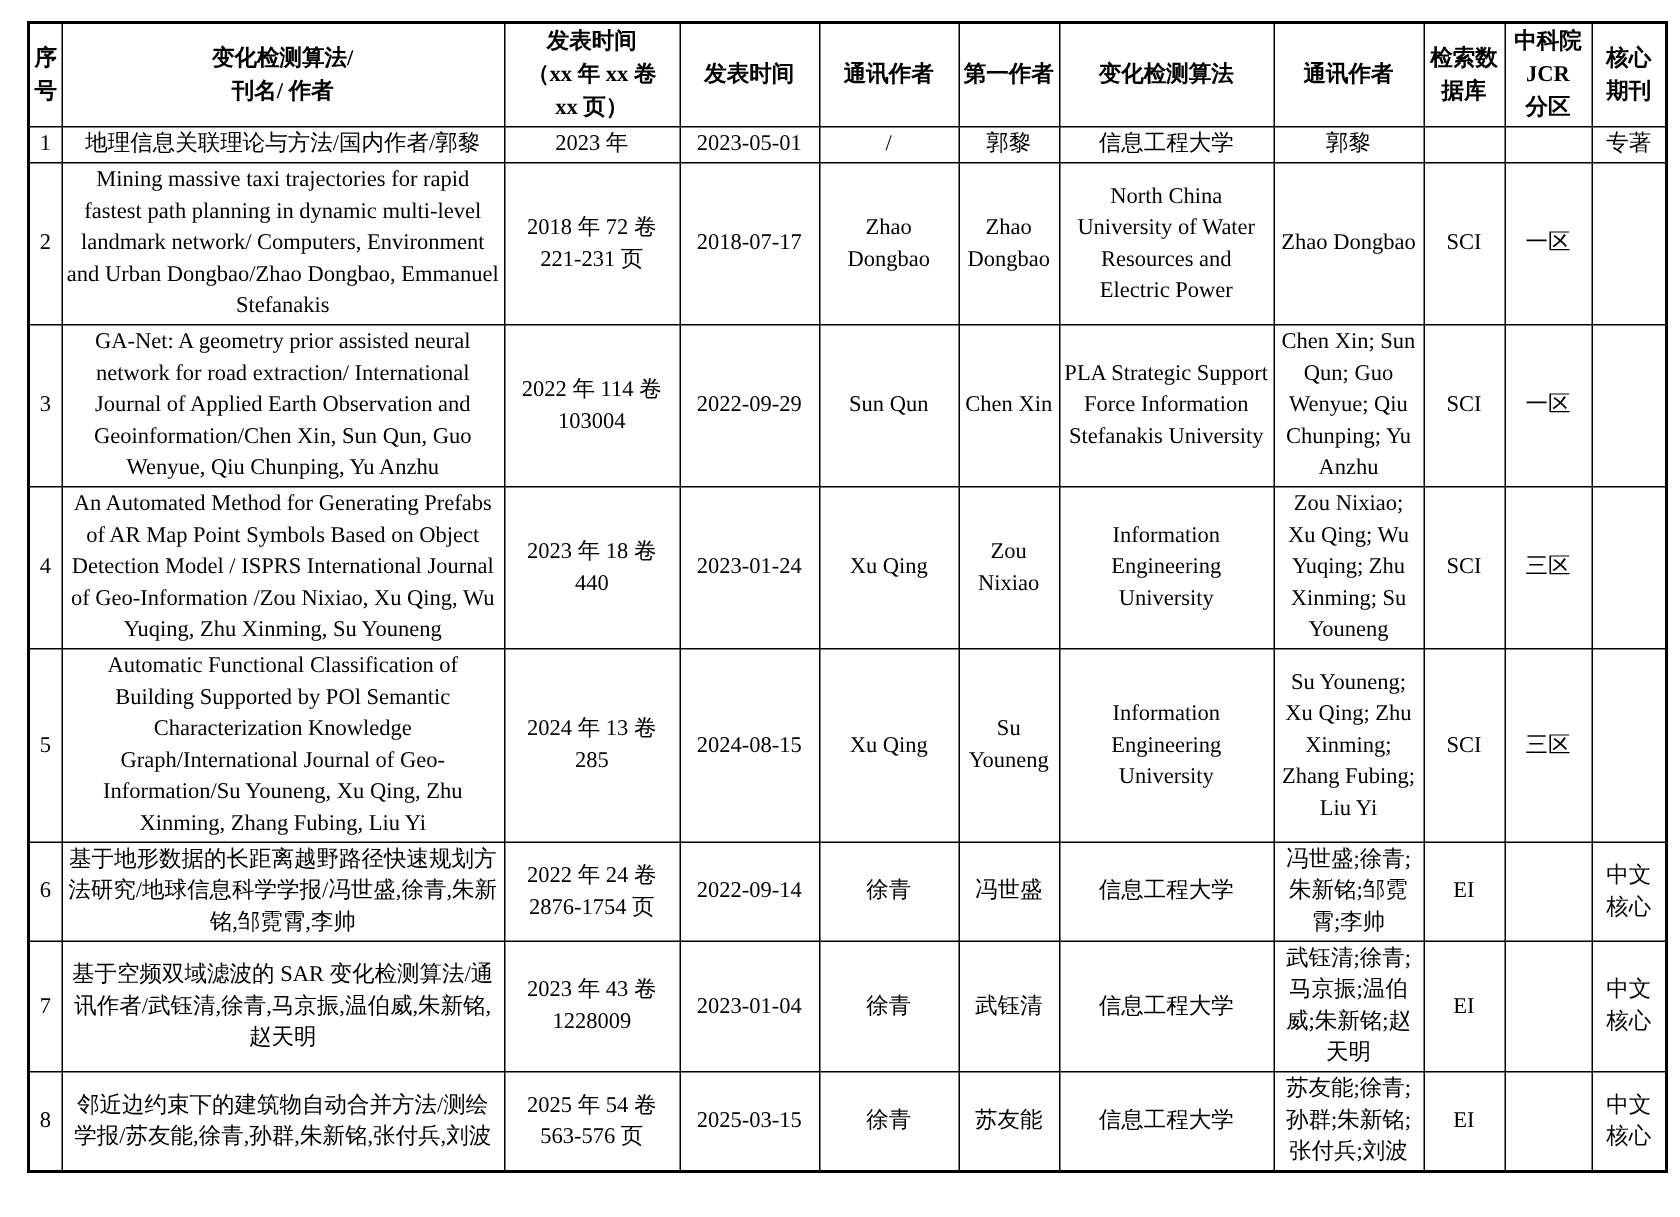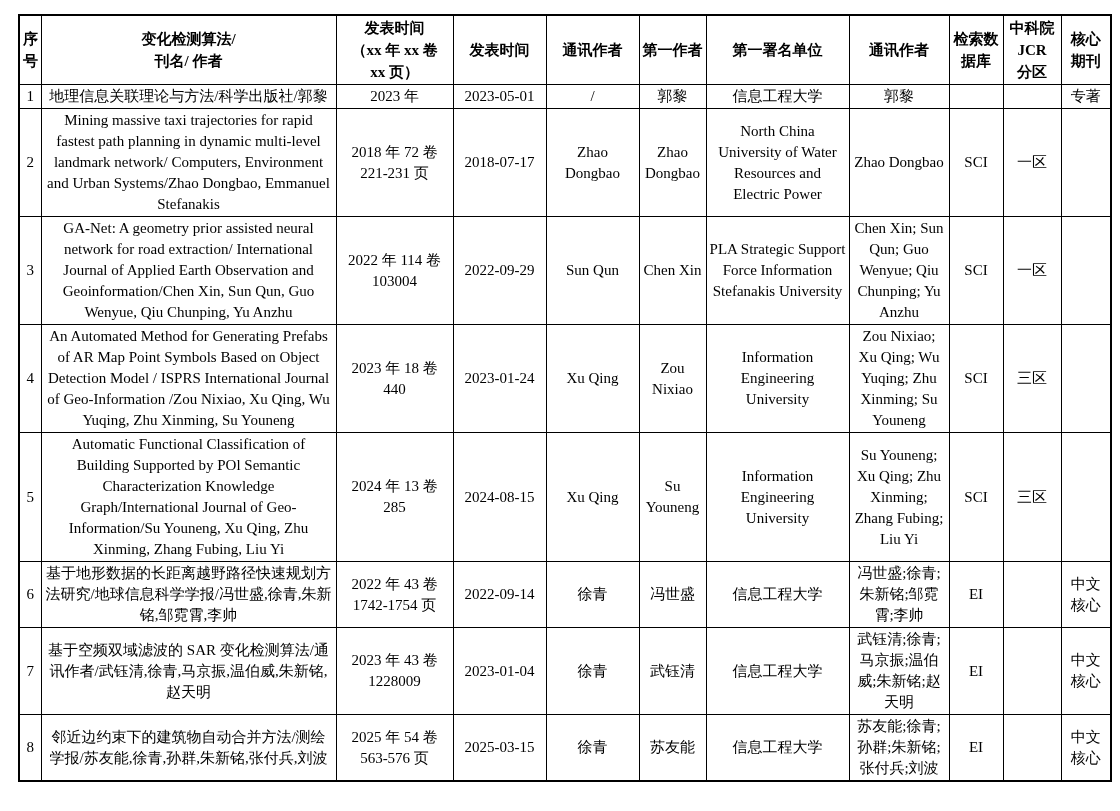--- a/index.html
+++ b/index.html
@@ -79,48 +79,48 @@
         <th>序
 号</th>
         <th>变化检测算法/
 刊名/ 作者</th>
         <th>发表时间
 （xx 年 xx 卷
 xx 页）</th>
         <th>发表时间</th>
         <th>通讯作者</th>
         <th>第一作者</th>
-        <th>第一署名单位</th>
+        <th>变化检测算法</th>
         <th>通讯作者</th>
         <th>检索数
 据库</th>
         <th>中科院
 JCR
 分区</th>
         <th>核心
 期刊</th>
       </tr>
     </thead>
     <tbody id="table-body">
         <tr>
           <td>1</td>
-          <td>地理信息关联理论与方法/科学出版社/郭黎</td>
+          <td>地理信息关联理论与方法/国内作者/郭黎</td>
           <td>2023 年</td>
           <td>2023-05-01</td>
           <td>/</td>
           <td>郭黎</td>
           <td>信息工程大学</td>
           <td>郭黎</td>
           <td></td>
           <td></td>
           <td>专著</td>
         </tr>
         <tr>
           <td>2</td>
-          <td>Mining massive taxi trajectories for rapid fastest path planning in dynamic multi-level landmark network/ Computers, Environment and Urban Systems/Zhao Dongbao, Emmanuel Stefanakis</td>
+          <td>Mining massive taxi trajectories for rapid fastest path planning in dynamic multi-level landmark network/ Computers, Environment and Urban Dongbao/Zhao Dongbao, Emmanuel Stefanakis</td>
           <td>2018 年 72 卷 221-231 页</td>
           <td>2018-07-17</td>
           <td>Zhao Dongbao</td>
           <td>Zhao Dongbao</td>
           <td>North China University of Water Resources and Electric Power</td>
           <td>Zhao Dongbao</td>
           <td>SCI</td>
           <td>一区</td>
           <td></td>
         </tr>
@@ -159,21 +159,21 @@
           <td>Su Youneng</td>
           <td>Information Engineering University</td>
           <td>Su Youneng; Xu Qing; Zhu Xinming; Zhang Fubing; Liu Yi</td>
           <td>SCI</td>
           <td>三区</td>
           <td></td>
         </tr>
         <tr>
           <td>6</td>
           <td>基于地形数据的长距离越野路径快速规划方法研究/地球信息科学学报/冯世盛,徐青,朱新铭,邹霓霄,李帅</td>
-          <td>2022 年 43 卷 1742-1754 页</td>
+          <td>2022 年 24 卷 2876-1754 页</td>
           <td>2022-09-14</td>
           <td>徐青</td>
           <td>冯世盛</td>
           <td>信息工程大学</td>
           <td>冯世盛;徐青;朱新铭;邹霓霄;李帅</td>
           <td>EI</td>
           <td></td>
           <td>中文核心</td>
         </tr>
         <tr>

